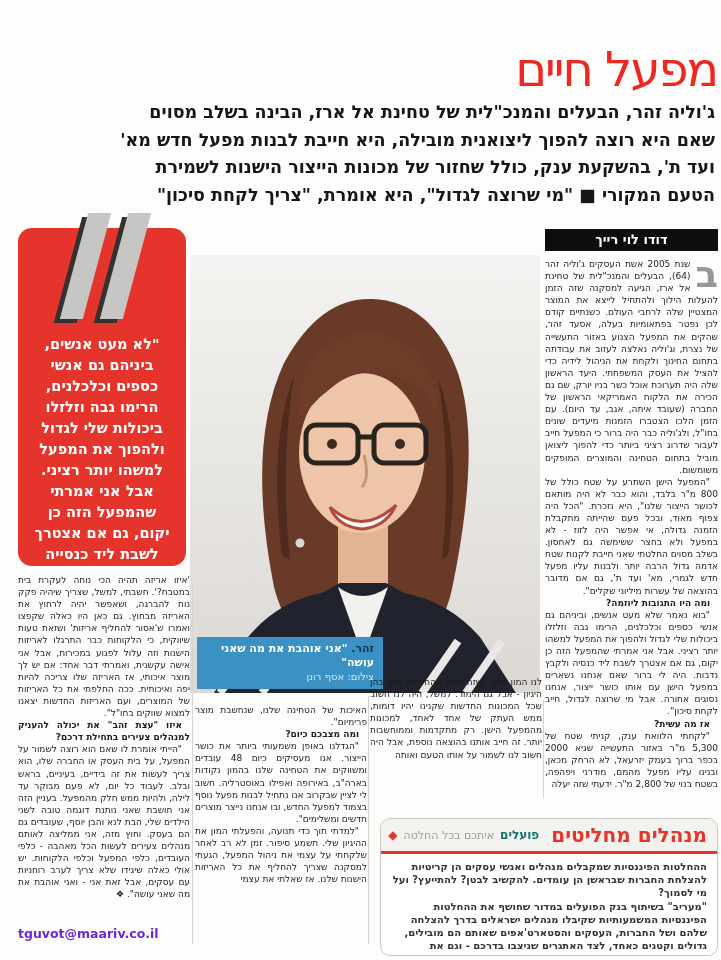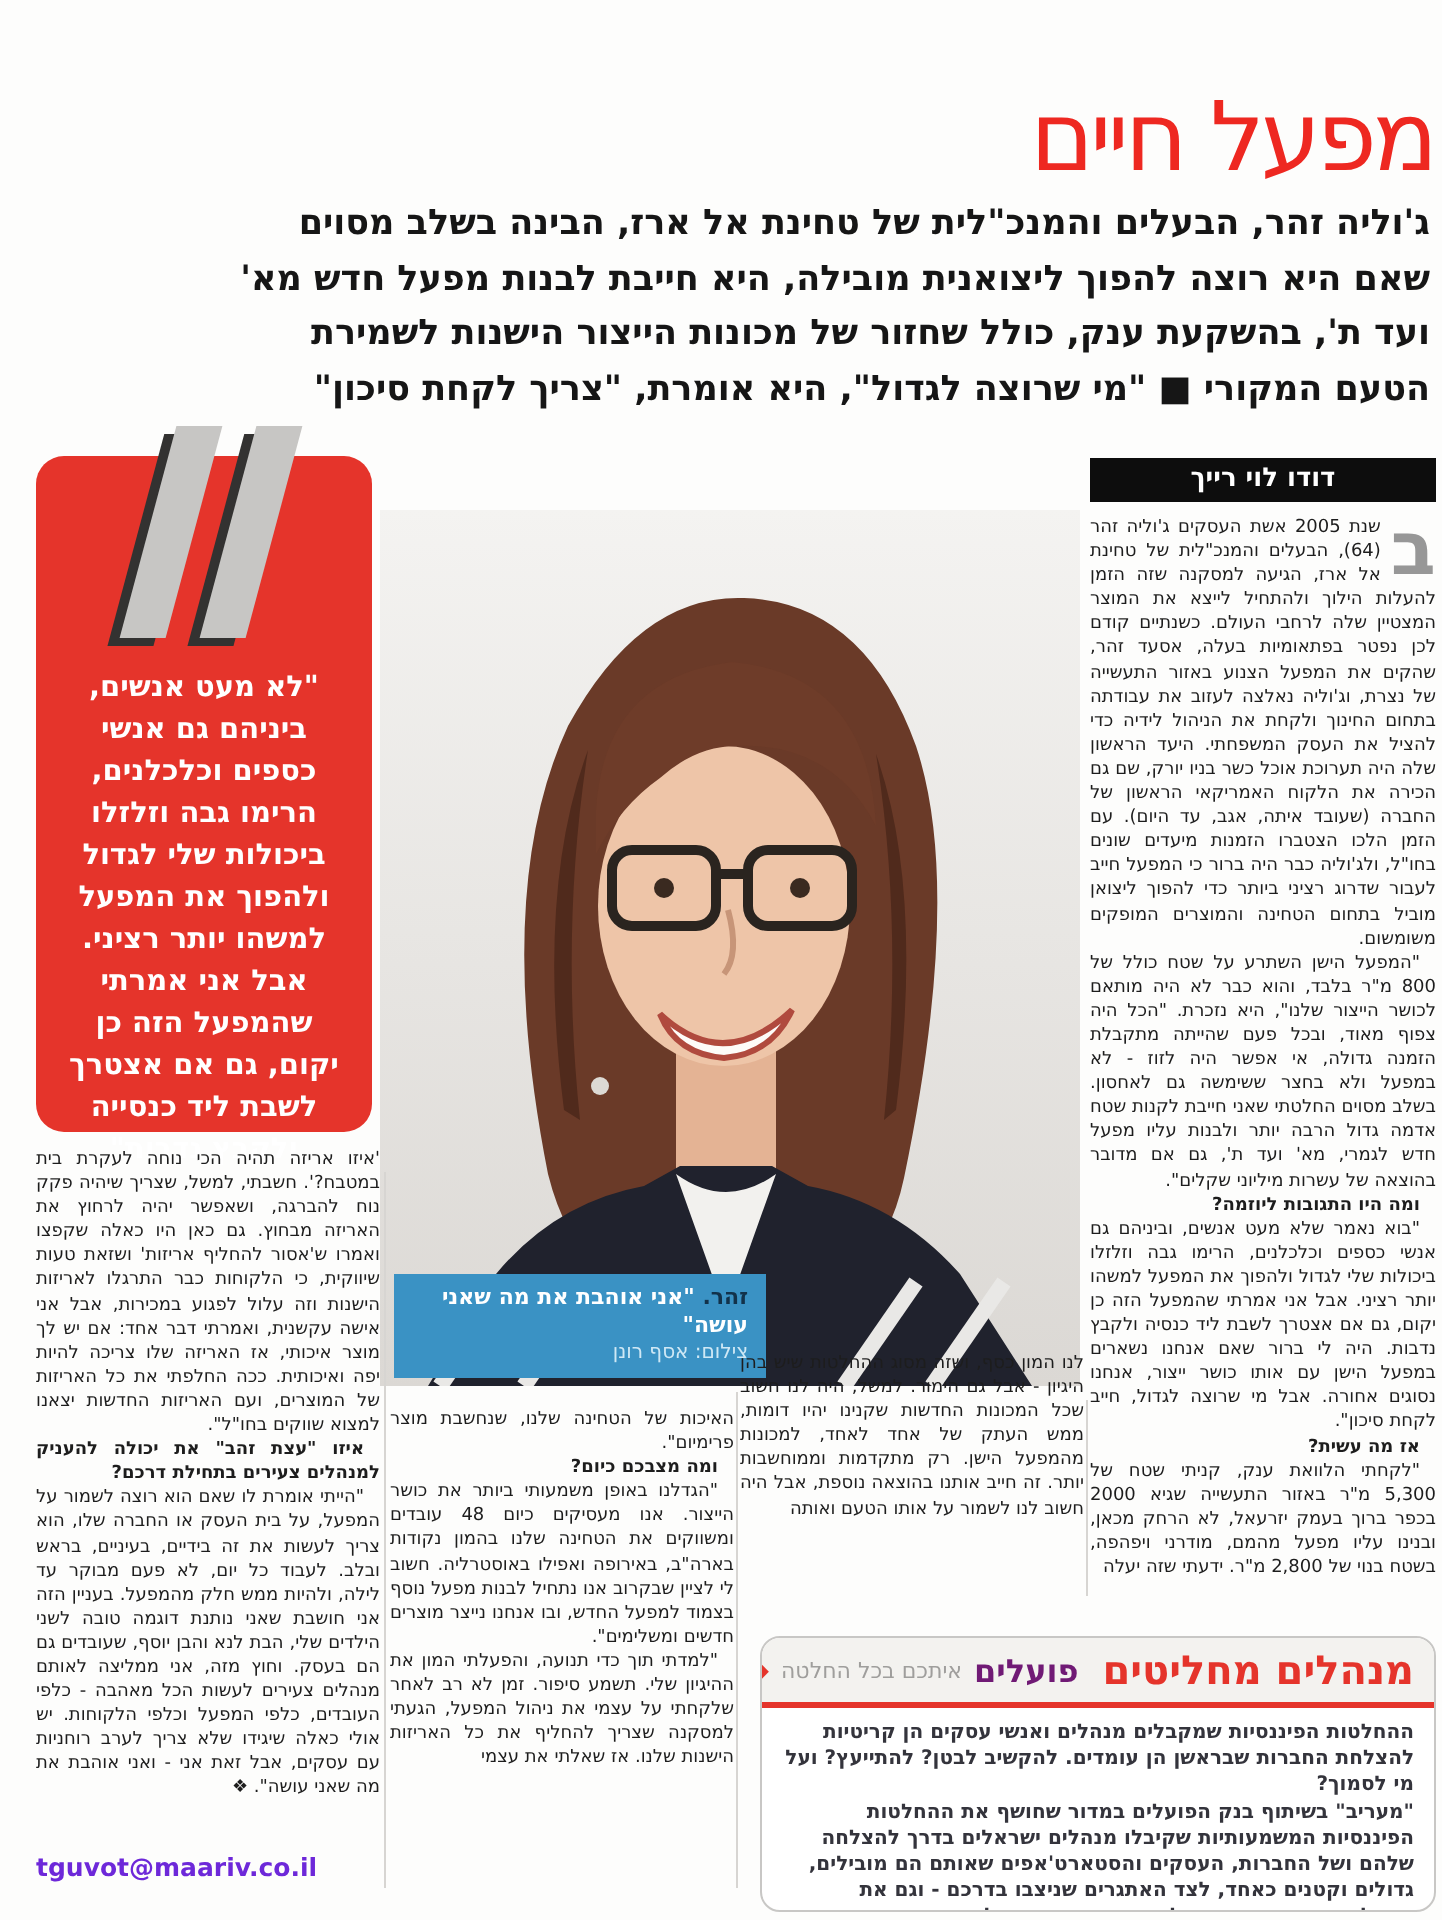--- a/index.html
+++ b/index.html
@@ -79,21 +79,21 @@
     background:#ffffff; border:1.5px solid #c8c7c5; border-radius:10px;
     box-sizing:border-box; overflow:hidden;
   }
   .promo-head{
     height:32px; background:#f3f2ef; border-radius:8px 8px 0 0;
     display:flex; direction:rtl; align-items:center; gap:6px;
     padding:0 10px; border-bottom:3px solid #e5342b;
   }
   .promo-title{color:#e5342b; font-size:20px; font-weight:900; white-space:nowrap;}
   .promo-spacer{flex:1;}
-  .brand-bold{font-size:16px; font-weight:bold; color:#701a75; white-space:nowrap;}
+  .brand-bold{font-size:12px; font-weight:bold; color:#0f766e; white-space:nowrap;}
   .brand-rest{font-size:11px; color:#9f9e9c; white-space:nowrap;}
   .brand-diamond{color:#e5342b; font-size:12px;}
   .promo-body{
     padding:6px 10px 4px; direction:rtl; text-align:right;
     font-size:10px; line-height:13.2px; font-weight:bold; color:#34343c;
   }
   .promo-body p{margin:0;}
 </style>
 </head>
 <body>

